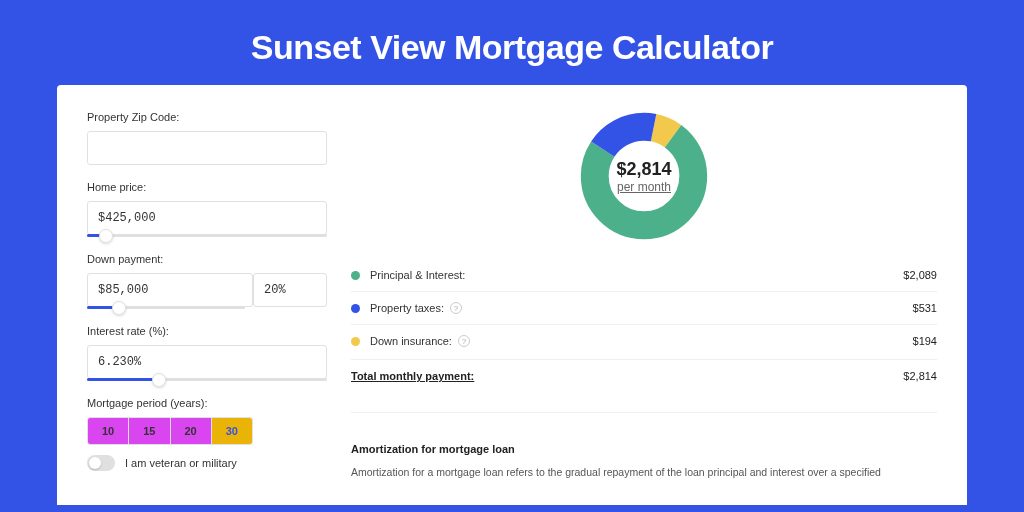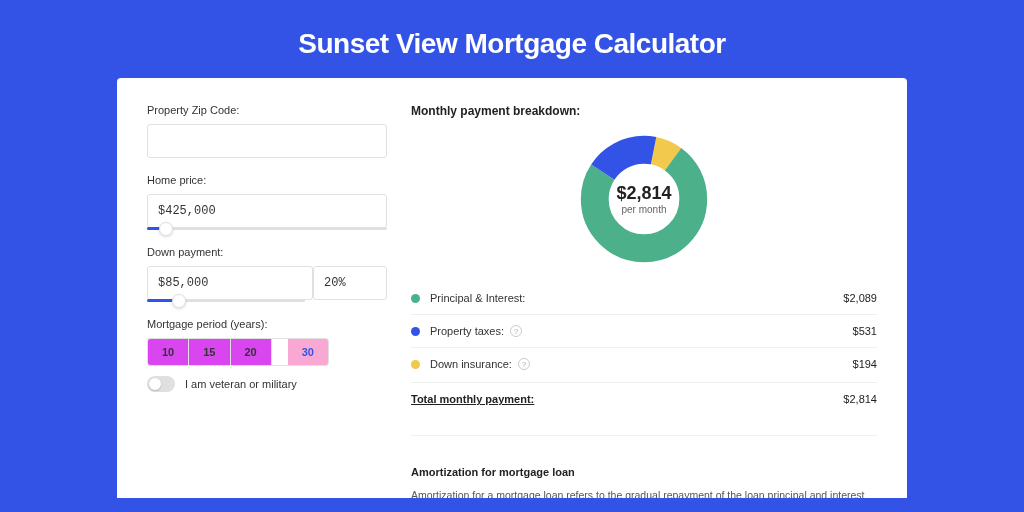--- a/index.html
+++ b/index.html
@@ -4,28 +4,28 @@
 <style>
   * { box-sizing: border-box; margin: 0; padding: 0; }
   html, body { width: 1024px; height: 512px; overflow: hidden; }
   body {
     font-family: -apple-system, BlinkMacSystemFont, "Segoe UI", Arial, sans-serif;
     background: #3353e6;
   }
   .page-title {
     text-align: center;
     color: #fff;
-    font-size: 28px;
+    font-size: 34px;
     font-weight: 700;
     padding: 28px 0 18px 0;
     letter-spacing: -0.5px;
   }
   .card {
     background: #fff;
-    width: 790px;
+    width: 910px;
     margin: 0 auto;
     border-radius: 4px 4px 0 0;
     padding: 26px 30px 0 30px;
     display: flex;
     gap: 24px;
     height: 420px;
     overflow: hidden;
   }
   .left {
     flex: 0 0 240px;
@@ -89,23 +89,22 @@
     font-size: 11px;
     font-weight: 600;
     color: #333;
     padding: 7px 14px;
     background: #d946ef;
     cursor: pointer;
     border-right: 1px solid #e0e0e0;
   }
   .period-tab:last-child { border-right: none; }
   .period-tab.active {
-    background: #f9a8d4;
+    background: #eab308;
     color: #3353e6;
-    margin-left: 16px;
   }
   .toggle-row {
     display: flex;
     align-items: center;
     gap: 10px;
   }
   .toggle {
     width: 28px; height: 16px;
     background: #e0e0e0;
     border-radius: 10px;
@@ -139,21 +138,21 @@
   .donut svg { width: 130px; height: 130px; }
   .donut-center {
     position: absolute;
     top: 0; left: 0; right: 0; bottom: 0;
     display: flex;
     flex-direction: column;
     align-items: center;
     justify-content: center;
   }
   .donut-amount { font-size: 18px; font-weight: 700; color: #222; }
-  .donut-per { font-size: 10px; color: #666; }
+  .donut-per { font-size: 12px; color: #666; text-decoration: underline; }
 
   .legend-row {
     display: flex;
     align-items: center;
     padding: 10px 0;
     border-bottom: 1px solid #f0f0f0;
     font-size: 11px;
     color: #333;
   }
   .legend-row:last-of-type { border-bottom: none; }
@@ -231,20 +230,28 @@
       <div class="dp-row">
         <input class="text-input" type="text" value="$85,000" style="">
         <input class="text-input" type="text" value="20%" style="">
       </div>
       <div class="slider-track" style="width:158px">
         <div class="slider-fill" style="width: 20%;"></div>
         <div class="slider-thumb" style="left: 20%;"></div>
       </div>
     </div>
 
+    <div class="field-block">
+      <label class="field-label">Interest rate (%):</label>
+      <input class="text-input" type="text" value="6.230%" style="">
+      <div class="slider-track">
+        <div class="slider-fill" style="width: 30%;"></div>
+        <div class="slider-thumb" style="left: 30%;"></div>
+      </div>
+    </div>
 
     <div class="field-block" style="margin-bottom:10px">
       <label class="field-label">Mortgage period (years):</label>
       <div class="period-tabs" id="period-tabs">
           <div class="period-tab">10</div>
           <div class="period-tab">15</div>
           <div class="period-tab">20</div>
           <div class="period-tab active">30</div>
         </div>
     </div>
@@ -252,21 +259,20 @@
     <div class="toggle-row">
       <div class="toggle">
         <div class="toggle-knob"></div>
       </div>
       <span class="toggle-label">I am veteran or military</span>
     </div>
 
   </div>
 
   <div class="right">
-    <div class="breakdown-title">Monthly payment breakdown:</div>
 
     <div class="donut-wrap">
       <div class="donut">
         <svg viewBox="0 0 42 42" id="donut-svg">
             <circle cx="21" cy="21" r="15.915494309189533" fill="transparent" stroke="#f2c94c" stroke-width="9" stroke-dasharray="6.89410092395167 93.10589907604833" stroke-dashoffset="22"></circle>
             <circle cx="21" cy="21" r="15.915494309189533" fill="transparent" stroke="#4cb08a" stroke-width="9" stroke-dasharray="74.23596304193319 25.76403695806681" stroke-dashoffset="15.105899076048331"></circle>
             <circle cx="21" cy="21" r="15.915494309189533" fill="transparent" stroke="#3353e6" stroke-width="9" stroke-dasharray="18.86993603411514 81.13006396588486" stroke-dashoffset="-59.13006396588486"></circle>
           </svg>
         <div class="donut-center">
           <div class="donut-amount">$2,814</div>

